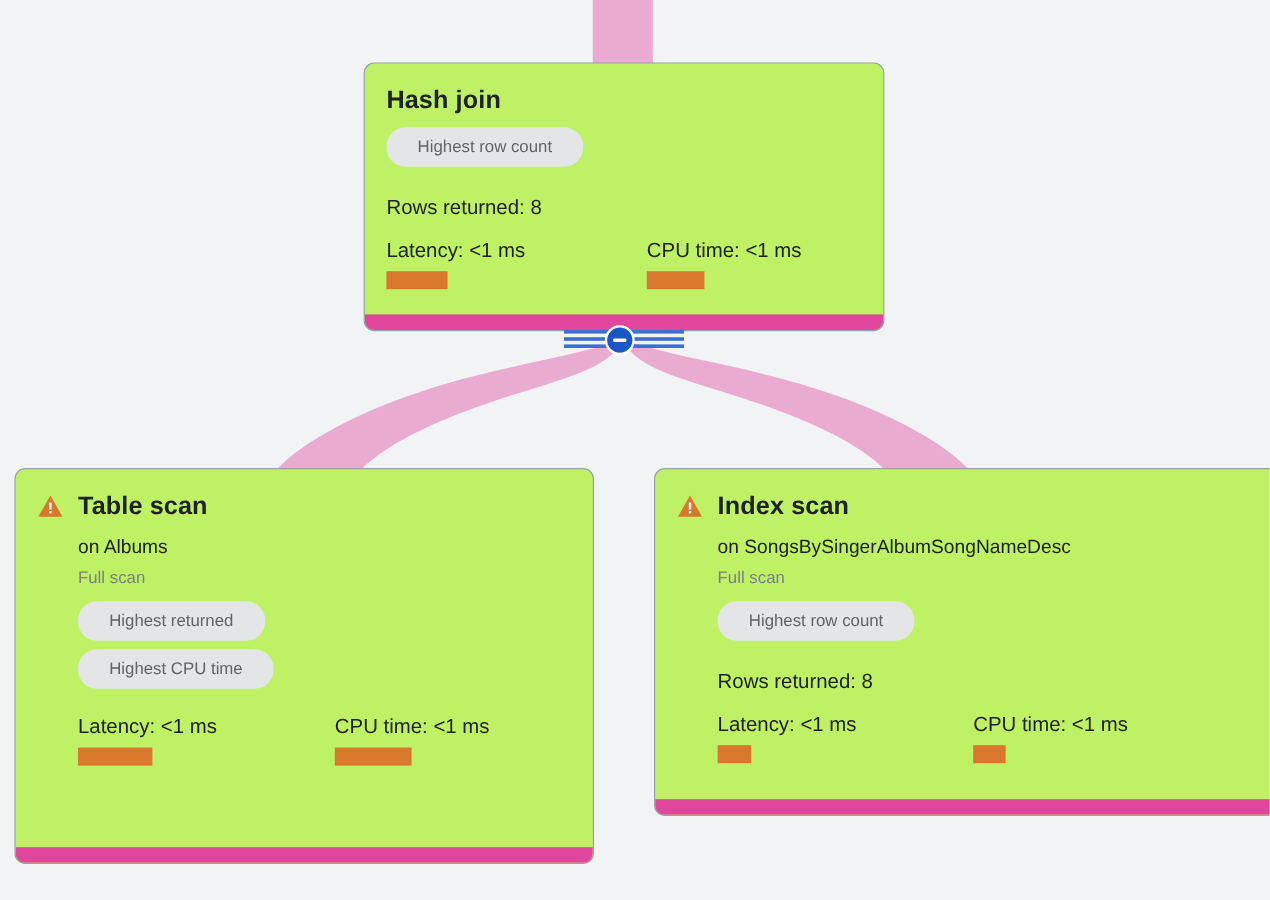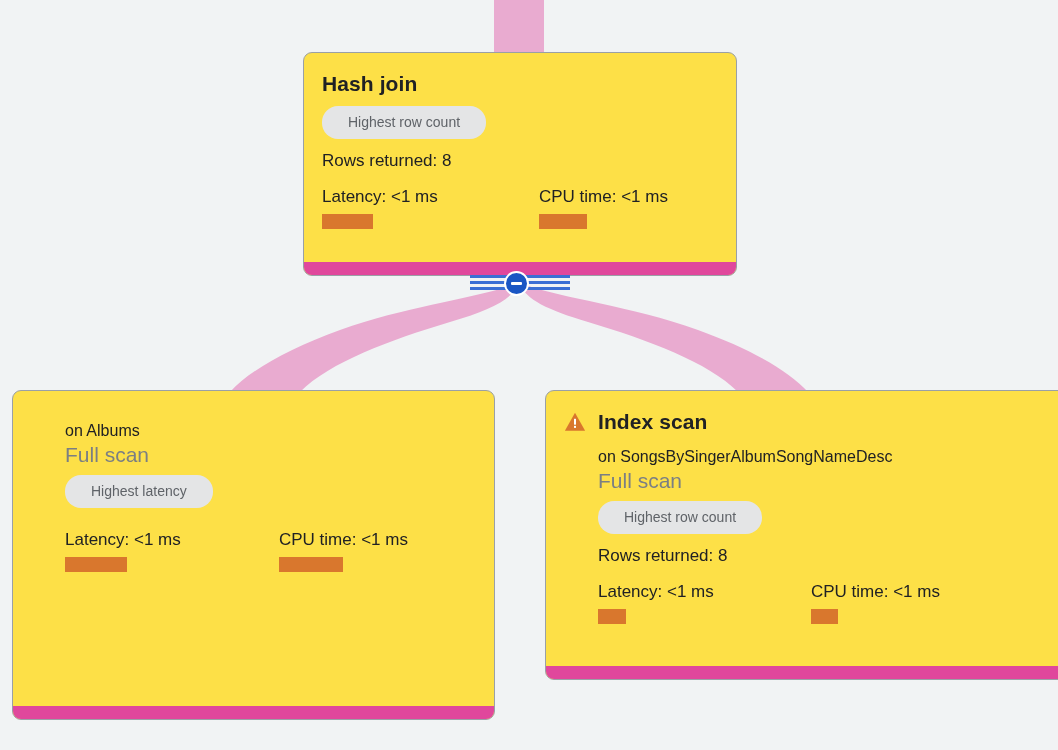--- a/index.html
+++ b/index.html
@@ -21,21 +21,21 @@
     left: 0;
     top: 0;
     width: 1058px;
     height: 750px;
     pointer-events: none;
   }
 
   
   .node {
     position: absolute;
-    background: #fde047;
+    background: #bef264;
     border: 1px solid #9aa0a6;
     border-radius: 9px;
     box-sizing: border-box;
     overflow: hidden;
     display: flex;
     flex-direction: column;
   }
   .node-body {
     flex: 1 1 auto;
     padding: 18px 18px 10px 18px;
@@ -77,21 +77,21 @@
   .node-hash .indent { margin-left: 0px; }
 
   .node-subtitle {
     font-size: 16px;
     line-height: 24px;
     color: #202124;
     margin-top: 10px;
     word-break: break-word;
   }
   .node-subnote {
-    font-size: 21px;
+    font-size: 14px;
     line-height: 22px;
     color: #7b7f83;
     margin-top: 1px;
   }
 
   
   .chips { margin-top: 9px; }
   .chip {
     display: inline-block;
     background: #e4e5e6;
@@ -101,21 +101,21 @@
     line-height: 20px;
     padding: 6px 26px 7px 26px;
     margin-bottom: 7px;
   }
   .node-hash .chip { padding: 6px 26px 7px 26px; }
 
   .rows-returned {
     font-size: 17px;
     line-height: 22px;
     color: #202124;
-    margin-top: 4px;
+    margin-top: 16px;
   }
 
   
   .metrics {
     display: flex;
     margin-top: 15px;
     gap: 24px;
   }
   .metric { }
   .metric-label {
@@ -232,24 +232,33 @@
     <div class="rail r2"></div>
     <div class="rail r3"></div>
   </div>
   <div class="toggle-btn">
     <div class="toggle-minus"></div>
   </div>
 </div>
 
 <div class="node node-table">
   <div class="node-body">
+    <div class="title-row">
+      <svg class="warn-icon" viewBox="0 0 24 24">
+        <path d="M12 2 L23 21.5 L1 21.5 Z" fill="#d9772d"></path>
+        <rect x="10.9" y="8.5" width="2.2" height="6.4" fill="#ffffff"></rect>
+        <rect x="10.9" y="16.2" width="2.2" height="2.2" fill="#ffffff"></rect>
+      </svg>
+      <div class="node-title">Table scan</div>
+    </div>
     <div class="node-subtitle indent">on Albums</div>
     <div class="node-subnote indent">Full scan</div>
     <div class="chips indent">
-      <span class="chip">Highest latency</span><br>
+      <span class="chip">Highest returned</span><br>
+      <span class="chip">Highest CPU time</span>
     </div>
     <div class="metrics indent">
       <div class="metric">
         <div class="metric-label">Latency: &lt;1 ms</div>
         <div class="metric-bar" style="width: 62px;"></div>
       </div>
       <div class="metric">
         <div class="metric-label">CPU time: &lt;1 ms</div>
         <div class="metric-bar" style="width: 64px;"></div>
       </div>

